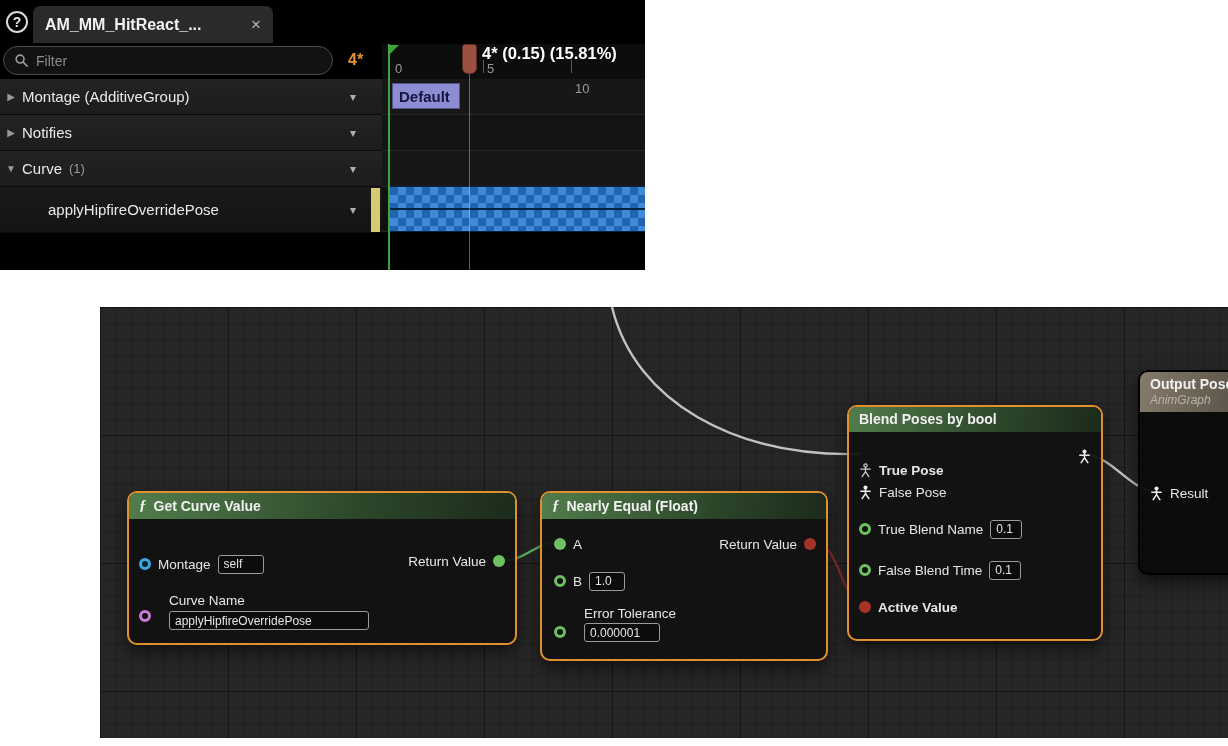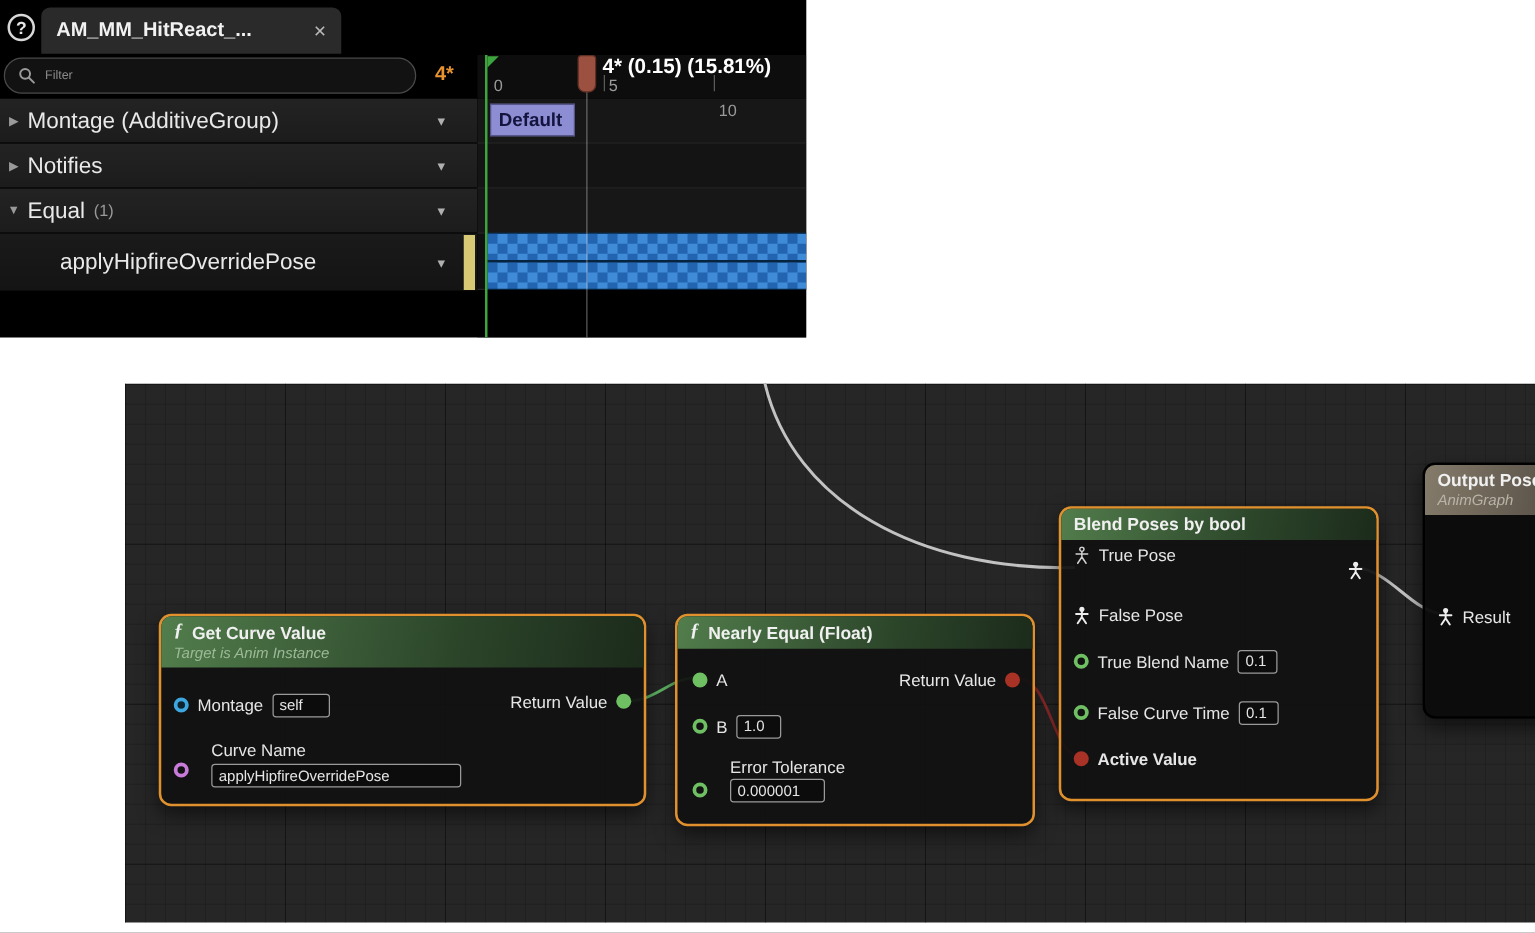--- a/index.html
+++ b/index.html
@@ -9,28 +9,28 @@
   #montage-panel { position:absolute; left:0; top:0; width:645px; height:270px; background:#000; overflow:hidden; }
   .help-circle { position:absolute; left:6px; top:11px; width:22px; height:22px; border:2px solid #d8d8d8; border-radius:50%;
     color:#e8e8e8; font-size:14px; font-weight:bold; display:flex; align-items:center; justify-content:center; }
   .tab { position:absolute; left:33px; top:6px; width:240px; height:37px; background:#2a2a2a; border-radius:7px 7px 0 0;
     display:flex; align-items:center; padding:0 12px; }
   .tab-title { color:#f2f2f2; font-size:16px; font-weight:bold; flex:1; white-space:nowrap; overflow:hidden; }
   .tab-close { color:#b8b8b8; font-size:17px; margin-left:8px; cursor:pointer; }
 
   .filter-box { position:absolute; left:3px; top:46px; width:330px; height:29px; background:#121212; border:1px solid #4a4a4a;
     border-radius:15px; display:flex; align-items:center; padding:0 10px; gap:7px; }
-  .filter-input { background:transparent; border:none; outline:none; color:#7dd3fc; font-size:10px; width:100%; font-family:inherit; }
+  .filter-input { background:transparent; border:none; outline:none; color:#7dd3fc; font-size:14px; width:100%; font-family:inherit; }
   .filter-input::placeholder { color:#8a8a8a; }
   .filter-badge { position:absolute; left:348px; top:51px; color:#E8932F; font-size:16px; font-weight:bold; }
 
   .m-row { position:absolute; left:0; width:382px; height:36px; background:linear-gradient(#232323,#1c1c1c);
     border-bottom:1px solid #0a0a0a; display:flex; align-items:center; }
   .expander { color:#9a9a9a; font-size:10px; width:22px; text-align:center; }
-  .m-label { color:#e9e9e9; font-size:18px; }
+  .m-label { color:#e9e9e9; font-size:15px; }
   .m-count { color:#9a9a9a; font-size:13px; margin-left:7px; }
   .dropdown { color:#b0b0b0; font-size:12px; position:absolute; right:26px; }
 
   #timeline { position:absolute; left:382px; top:0; width:263px; height:270px; background:#000; }
   .tl-ruler { position:absolute; left:0; top:44px; width:263px; height:35px; background:#0d0d0d; }
   .tl-rowband { position:absolute; left:0; width:263px; border-bottom:1px solid #262626; background:#171717; }
   .tick-num { position:absolute; color:#9a9a9a; font-size:13px; top:61px; }
   .tick-mark { position:absolute; width:1px; height:13px; background:#5a5a5a; top:60px; }
   .readout { position:absolute; left:100px; top:44px; color:#ffffff; font-size:16.5px; font-weight:600; white-space:nowrap; }
   .green-line { position:absolute; left:6px; top:44px; width:2px; height:226px; background:#3DA53D; }
@@ -106,21 +106,21 @@
     <span class="m-label">Montage (AdditiveGroup)</span>
     <span class="dropdown">▾</span>
   </div>
   <div class="m-row" style="top:115px;">
     <span class="expander">▶</span>
     <span class="m-label">Notifies</span>
     <span class="dropdown">▾</span>
   </div>
   <div class="m-row" style="top:151px;">
     <span class="expander">▼</span>
-    <span class="m-label">Equal</span>
+    <span class="m-label">Curve</span>
     <span class="m-count">(1)</span>
     <span class="dropdown">▾</span>
   </div>
   <div class="m-row" style="top:187px; height:46px; background:linear-gradient(#1a1a1a,#141414);">
     <span class="m-label" style="margin-left:48px;">applyHipfireOverridePose</span>
     <span class="dropdown">▾</span>
   </div>
   <div class="yellow-bar"></div>
 
   <div id="timeline">
@@ -159,21 +159,20 @@
     <path d="M 401 254 C 425 254, 436 235, 458 235" fill="none" stroke="#61B765" stroke-width="2.2"></path>
     <path d="M 712 235 C 742 235, 740 298, 765 298" fill="none" stroke="#8C2A2A" stroke-width="2.2"></path>
   </svg>
 
   <div class="node" style="left:27px; top:184px; width:390px; height:154px;">
     <div class="node-header hdr-green">
       <div class="node-title-row">
         <span class="fn-glyph">ƒ</span>
         <span class="node-title">Get Curve Value</span>
       </div>
-      <div class="node-sub">Target is Anim Instance</div>
     </div>
     <div class="pin-row" style="left:10px; top:60px;">
       <span class="pin ring-blue"></span>
       <span class="pin-label">Montage</span>
       <input class="valbox" style="width: 46px;" readonly="" value="self">
     </div>
     <div class="pin-row" style="right:10px; top:57px;">
       <span class="pin-label">Return Value</span>
       <span class="pin fill-green"></span>
     </div>
@@ -210,21 +209,21 @@
     <span class="pin-label" style="position:absolute; left:42px; top:113px;">Error Tolerance</span>
     <input class="valbox" style="position: absolute; left: 42px; top: 130px; width: 76px;" readonly="" value="0.000001">
   </div>
 
   <div class="node" style="left:747px; top:98px; width:256px; height:236px;">
     <div class="node-header hdr-green">
       <div class="node-title-row">
         <span class="node-title">Blend Poses by bool</span>
       </div>
     </div>
-    <div class="pin-row" style="left:10px; top:26px;">
+    <div class="pin-row" style="left:10px; top:52px;font-weight:bold;">
       <span class="pose-icon dim">
         <svg viewBox="0 0 14 16" width="13" height="15">
             <circle cx="7" cy="2.6" r="1.8" fill="none" stroke="currentColor" stroke-width="1.3"></circle>
             <path d="M7 4.6V9.2M2 6.6h10M7 9.2L3.4 14.6M7 9.2l3.6 5.4" stroke="currentColor" stroke-width="1.3" fill="none" stroke-linecap="round"></path>
           </svg>
       </span>
       <span class="pin-label">True Pose</span>
     </div>
     <div class="pin-row" style="right:10px; top:38px;">
       <span class="pose-icon">
@@ -243,21 +242,21 @@
       </span>
       <span class="pin-label">False Pose</span>
     </div>
     <div class="pin-row" style="left:10px; top:111px;">
       <span class="pin ring-green"></span>
       <span class="pin-label">True Blend Name</span>
       <input class="valbox" style="width: 32px;" readonly="" value="0.1">
     </div>
     <div class="pin-row" style="left:10px; top:152px;">
       <span class="pin ring-green"></span>
-      <span class="pin-label">False Curve Time</span>
+      <span class="pin-label">False Blend Time</span>
       <input class="valbox" style="width: 32px;" readonly="" value="0.1">
     </div>
     <div class="pin-row" style="left:10px; top:189px;font-weight:bold;">
       <span class="pin fill-red"></span>
       <span class="pin-label">Active Value</span>
     </div>
   </div>
 
   <div class="node" style="left:1038px; top:63px; width:200px; height:205px; border-color:#000; background:rgba(11,11,11,0.96);">
     <div class="node-header hdr-gray">

